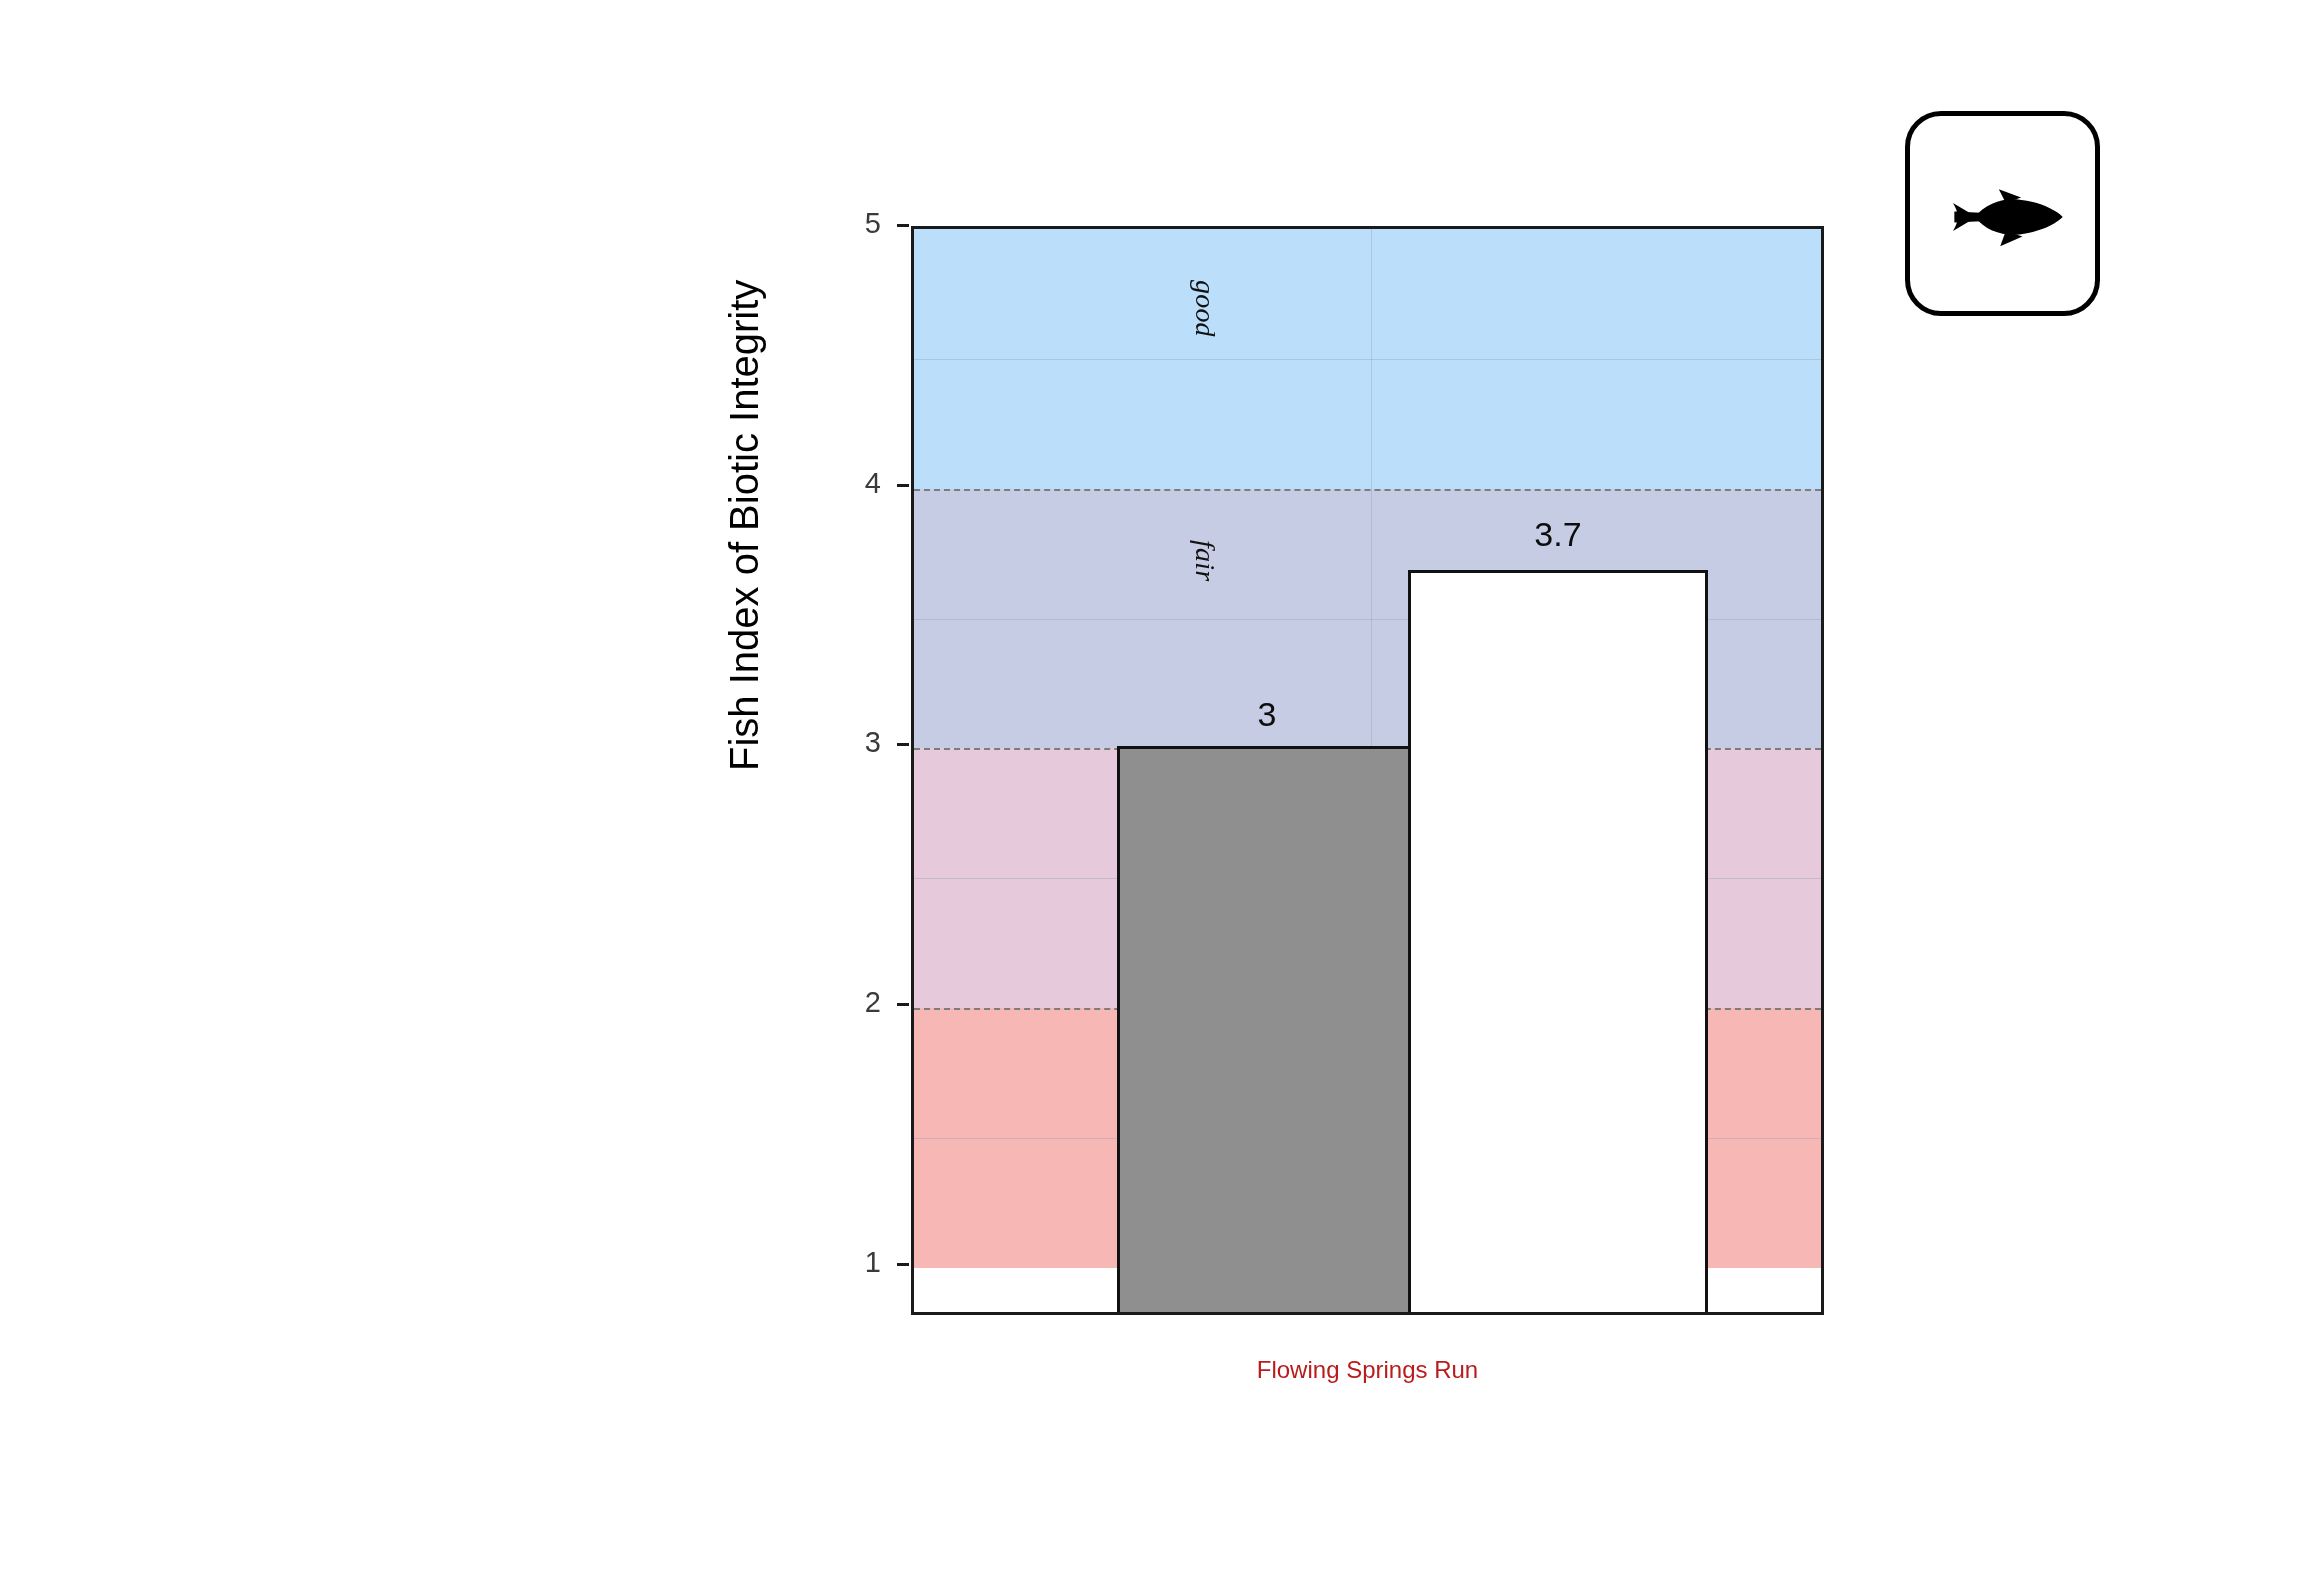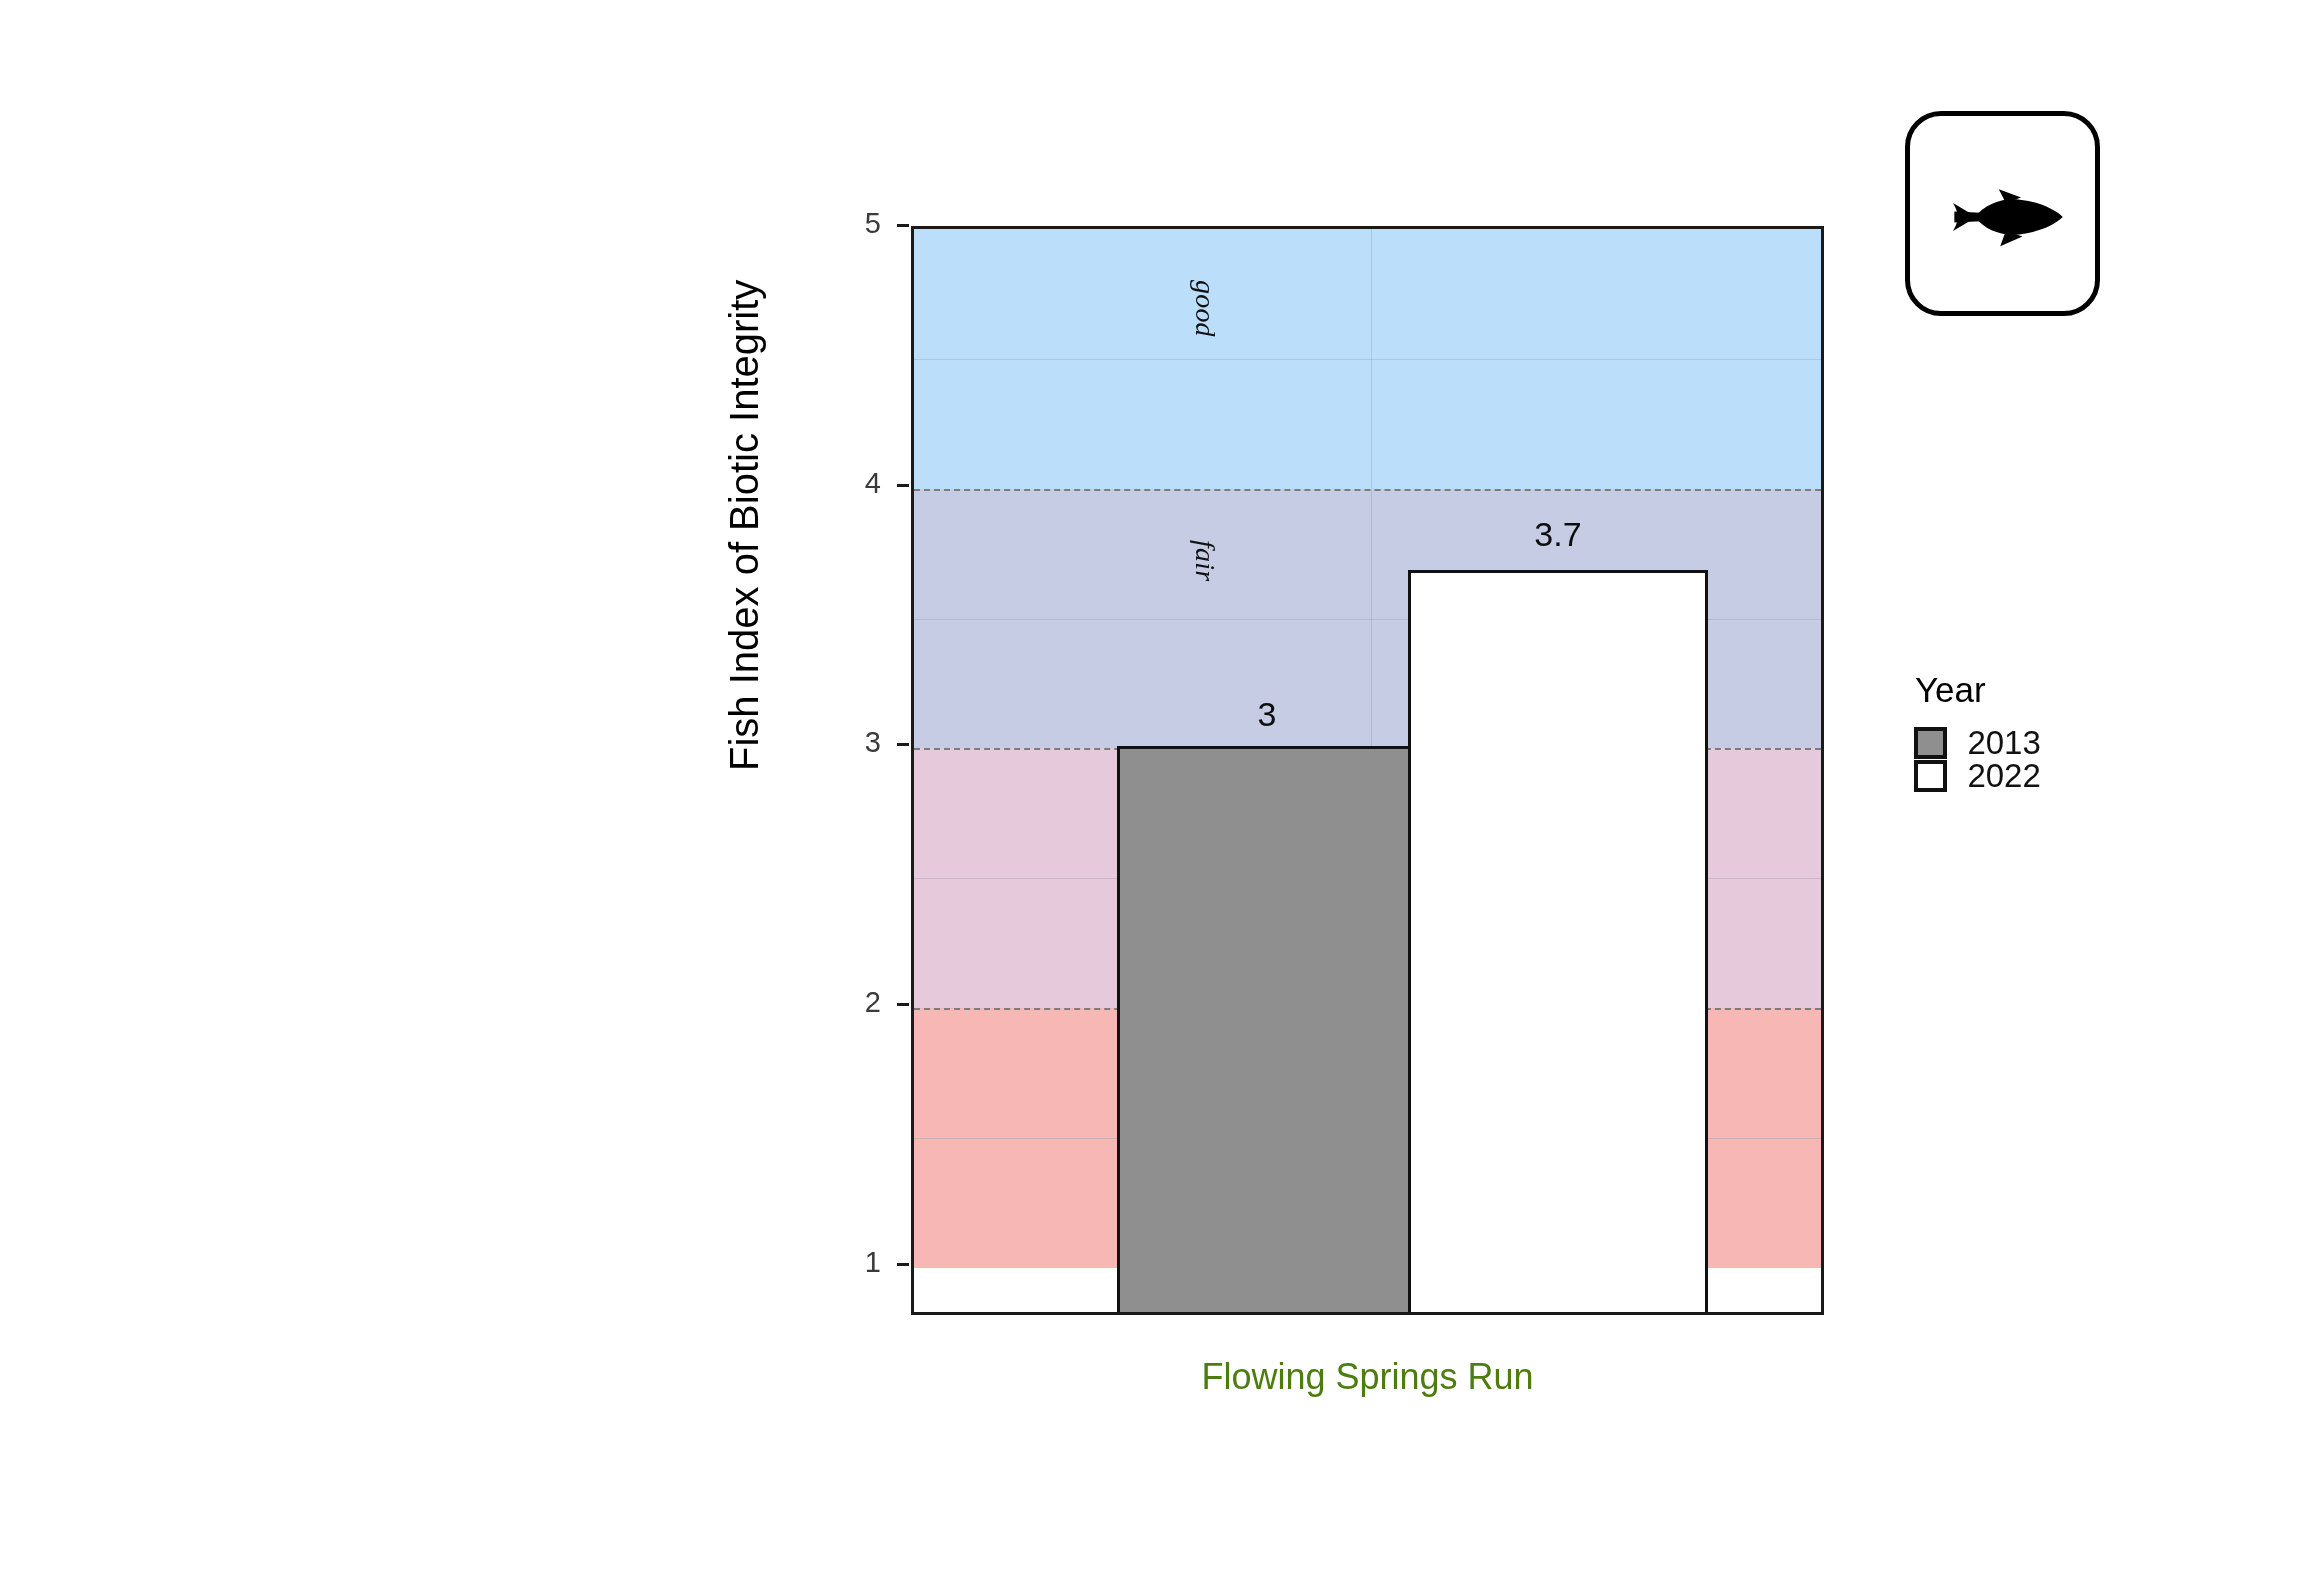--- a/index.html
+++ b/index.html
@@ -132,22 +132,22 @@
     transform-origin: left top;
     transform: rotate(-90deg);
     font-family: "Liberation Sans", sans-serif;
   }
   #x-axis-label {
     position: absolute;
     left: 911px;
     top: 1356px;
     width: 913px;
     text-align: center;
-    font-size: 36px;
-    color: #4d7c0f;
+    font-size: 24px;
+    color: #b91c1c;
     white-space: nowrap;
     font-family: "Liberation Sans", sans-serif;
   }
 
   
   #legend {
     position: absolute;
     left: 1914px;
     top: 670px;
     width: 325px;
@@ -250,33 +250,20 @@
       <div class="bar" style="left:494px; top:341px; width:300px; height:745px; background:#ffffff;"></div>
 
       <div class="bar-value" style="left:203px;  top:466px; width:300px;">3</div>
       <div class="bar-value" style="left:494px; top:286px;  width:300px;">3.7</div>
 
     </div>
   </div>
 
   <div id="x-axis-label">Flowing Springs Run</div>
 
-  <div id="legend">
-    <div id="legend-title">Year</div>
-
-    <div class="legend-row">
-      <span class="legend-swatch" style="background:#8f8f8f;"></span>
-      <span class="legend-label">2013</span>
-    </div>
-
-    <div class="legend-row">
-      <span class="legend-swatch" style="background:#ffffff;"></span>
-      <span class="legend-label">2022</span>
-    </div>
-  </div>
 
   <div id="fish-icon-box">
     <svg viewBox="0 0 200 100" xmlns="http://www.w3.org/2000/svg" aria-hidden="true">
 
       <path fill="#000000" d="
         M 60,50
         C 74,30 102,22 124,25
         C 150,28 174,38 186,50
         C 174,62 150,72 124,75
         C 102,78 74,70 60,50

